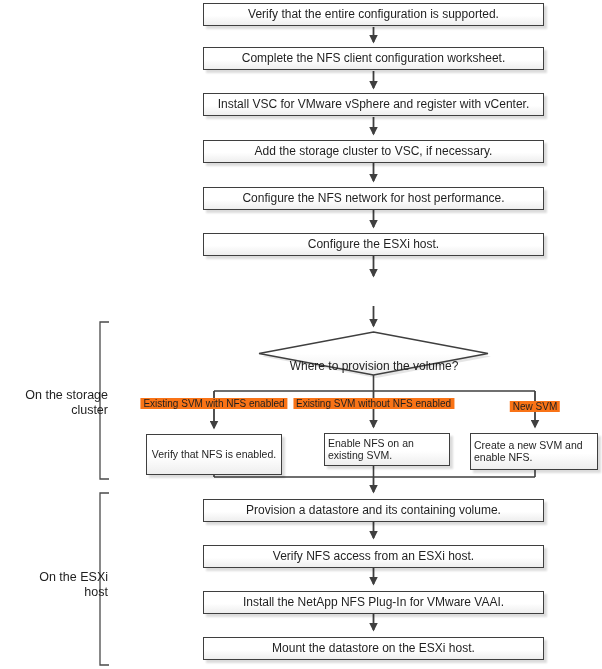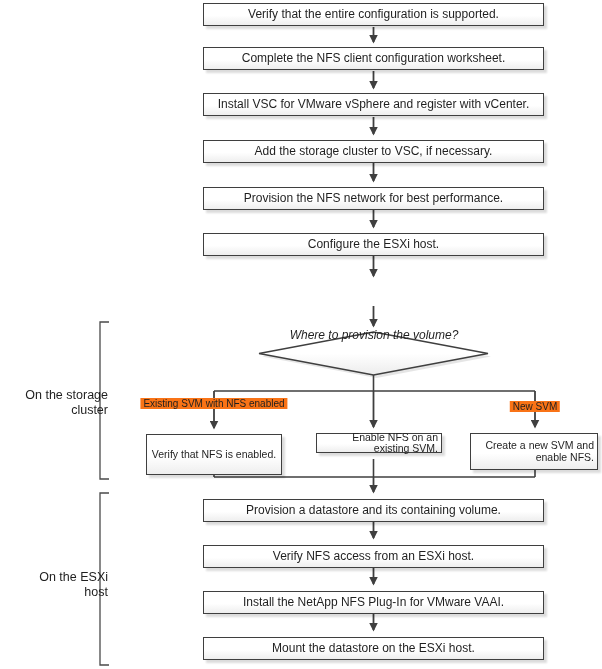--- a/index.html
+++ b/index.html
@@ -7,34 +7,33 @@
     position:relative;width:602px;height:669px;background:#ffffff;overflow:hidden;
     font-family:"Liberation Sans", sans-serif;color:#1f1f1f;
   }
   .canvas svg{position:absolute;left:0;top:0;}
   .box{
     position:absolute;left:203px;width:341px;height:23px;
     box-sizing:border-box;border:1.5px solid #3f3f3f;
     background:linear-gradient(#ffffff 55%,#eeeeee);
     box-shadow:3px 3px 2px rgba(0,0,0,0.14);
     display:flex;align-items:center;justify-content:center;
-    font-size:12px;line-height:1.05;text-align:right;padding:1px 3px;
+    font-size:12px;line-height:1.05;text-align:left;padding:1px 3px;
   }
   .box.small{font-size:10.5px;}
   .branch-label{
     position:absolute;transform:translateX(-50%);
     font-size:10px;white-space:nowrap;background:#f97316;padding:0 3px;
   }
   .annotation{
     position:absolute;font-size:12.5px;text-align:right;line-height:1.2;margin-left:16px;
   }
   .diamond-text{
-    position:absolute;left:266px;top:328px;width:216px;text-align:center;
+    position:absolute;left:266px;top:359px;width:216px;text-align:center;
     font-size:12px;
-    font-style:italic;
   }
 </style>
 </head>
 <body>
 
 <div class="canvas">
 
   <svg width="602" height="669" viewBox="0 0 602 669">
     <defs>
       <marker id="arrow" markerWidth="9" markerHeight="9" refX="7.5" refY="4.5" orient="auto" markerUnits="userSpaceOnUse">
@@ -86,30 +85,31 @@
     </g>
 
     <path d="M109,322 H100 V479 H109" fill="none" stroke="#4a4a4a" stroke-width="1.3"></path>
     <path d="M109,493 H100 V665 H109" fill="none" stroke="#4a4a4a" stroke-width="1.3"></path>
   </svg>
 
   <div class="box" style="top:3px">Verify that the entire configuration is supported.</div>
   <div class="box" style="top:47px">Complete the NFS client configuration worksheet.</div>
   <div class="box" style="top:93px">Install VSC for VMware vSphere and register with vCenter.</div>
   <div class="box" style="top:140px">Add the storage cluster to VSC, if necessary.</div>
-  <div class="box" style="top:187px">Provision the NFS network for best performance.</div>
+  <div class="box" style="top:187px">Configure the NFS network for host performance.</div>
   <div class="box" style="top:233px">Configure the ESXi host.</div>
 
   <div class="diamond-text">Where to provision the volume?</div>
 
   <div class="branch-label" style="left:214px;top:398px">Existing SVM with NFS enabled</div>
+  <div class="branch-label" style="left:373.5px;top:398px">Existing SVM without NFS enabled</div>
   <div class="branch-label" style="left:535px;top:401px">New SVM</div>
 
   <div class="box small" style="left:146px;top:434px;width:136px;height:41px">Verify that NFS is enabled.</div>
-  <div class="box small" style="left:316px;top:433px;width:126px;height:20px">Enable NFS on an existing SVM.</div>
+  <div class="box small" style="left:324px;top:433px;width:126px;height:33px">Enable NFS on an existing SVM.</div>
   <div class="box small" style="left:470px;top:433px;width:128px;height:37px">Create a new SVM and enable NFS.</div>
 
   <div class="box" style="top:499px">Provision a datastore and its containing volume.</div>
   <div class="box" style="top:545px">Verify NFS access from an ESXi host.</div>
   <div class="box" style="top:591px">Install the NetApp NFS Plug-In for VMware VAAI.</div>
   <div class="box" style="top:637px">Mount the datastore on the ESXi host.</div>
 
   <div class="annotation" style="left:6px;top:388px;width:86px">On the storage cluster</div>
   <div class="annotation" style="left:0px;top:570px;width:92px">On the ESXi host</div>
 

